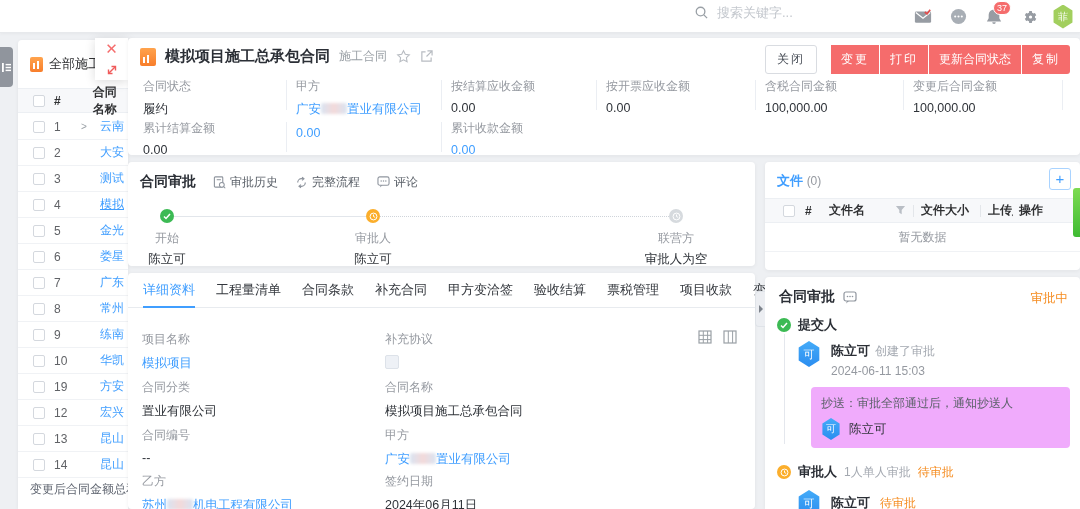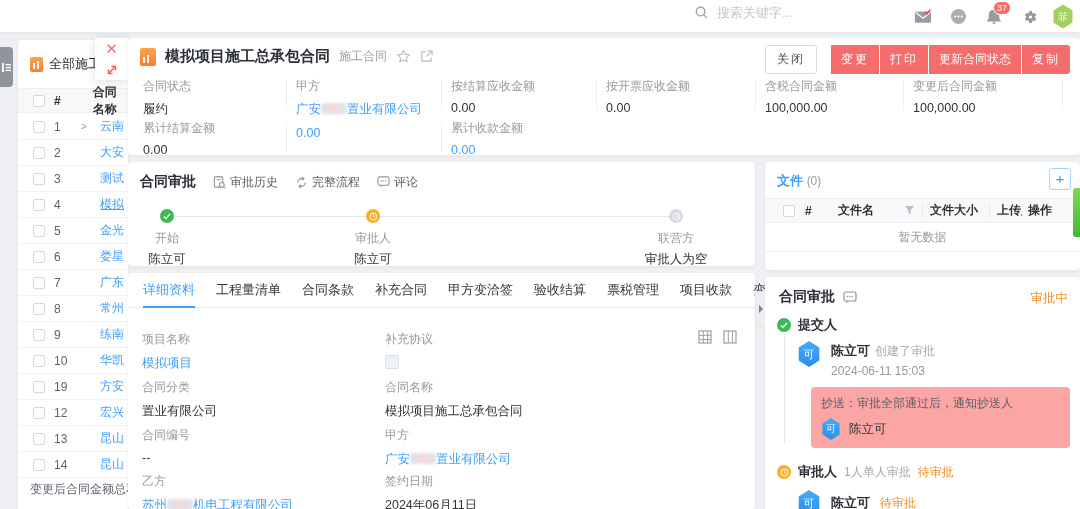--- a/index.html
+++ b/index.html
@@ -128,21 +128,21 @@
   .apv-body { position:absolute; left:12px; top:39px; right:10px; }
   .apv-row { display:flex; align-items:center; gap:7px; }
   .apv-row .rl { font-size:13px; font-weight:bold; color:#2b2f36; }
   .apv-row .rm { font-size:12px; color:#a3a8b0; }
   .apv-row .rs { font-size:12px; color:#f58b1e; }
   .mark { width:14px; height:14px; border-radius:50%; display:flex; align-items:center; justify-content:center; flex:0 0 auto; }
   .apv-item { display:flex; gap:10px; margin:7px 0 0 20px; align-items:flex-start; }
   .apv-item .nm { font-size:13px; font-weight:bold; color:#2b2f36; }
   .apv-item .ac { font-size:12px; color:#a3a8b0; margin-left:5px; }
   .apv-item .tm { font-size:12px; color:#9599a0; margin-top:4px; }
-  .cc-box { margin:9px 0 0 34px; background:#fca5a5; border-radius:4px; padding:8px 10px; }
+  .cc-box { margin:9px 0 0 34px; background:#f0abfc; border-radius:4px; padding:8px 10px; }
   .cc-box .note { font-size:12px; color:#5a6068; }
   .cc-person { display:flex; align-items:center; gap:8px; margin-top:6px; }
   .cc-person .nm { font-size:12.5px; color:#2f3339; }
   .apv-row2 { margin-top:15px; }
   .apv-item2 { display:flex; align-items:center; gap:10px; margin:9px 0 0 20px; }
   .apv-item2 .ws { font-size:12px; color:#f58b1e; }
 
   .green-pill { position:absolute; left:1073px; top:188px; width:7px; height:49px; z-index:50;
                 background:linear-gradient(180deg,#7ddb52,#3fbb33); border-radius:3px 0 0 3px; cursor:pointer; }
 </style>
@@ -511,21 +511,21 @@
 
   <div class="card files-card">
     <div class="fc-title">
       <span class="b">文件</span>
       <span class="c">(0)</span>
     </div>
     <div class="plus-btn">+</div>
     <div class="fc-head">
       <span class="cbx"></span>
       <span style="margin-left:10px;width:14px">#</span>
-      <span style="margin-left:19px;width:66px">文件名</span>
+      <span style="margin-left:10px;width:66px">文件名</span>
       <svg width="11" height="11" viewBox="0 0 12 12">
         <path d="M1 1h10L7.3 5.5V10L4.7 8.4V5.5z" fill="#b9bec5"></path>
       </svg>
       <span class="csep"></span>
       <span style="width:52px">文件大小</span>
       <span class="csep"></span>
       <span style="width:25px;overflow:hidden;white-space:nowrap">上传人</span>
       <span style="margin-left:6px">操作</span>
     </div>
     <div class="fc-empty">暂无数据</div>

